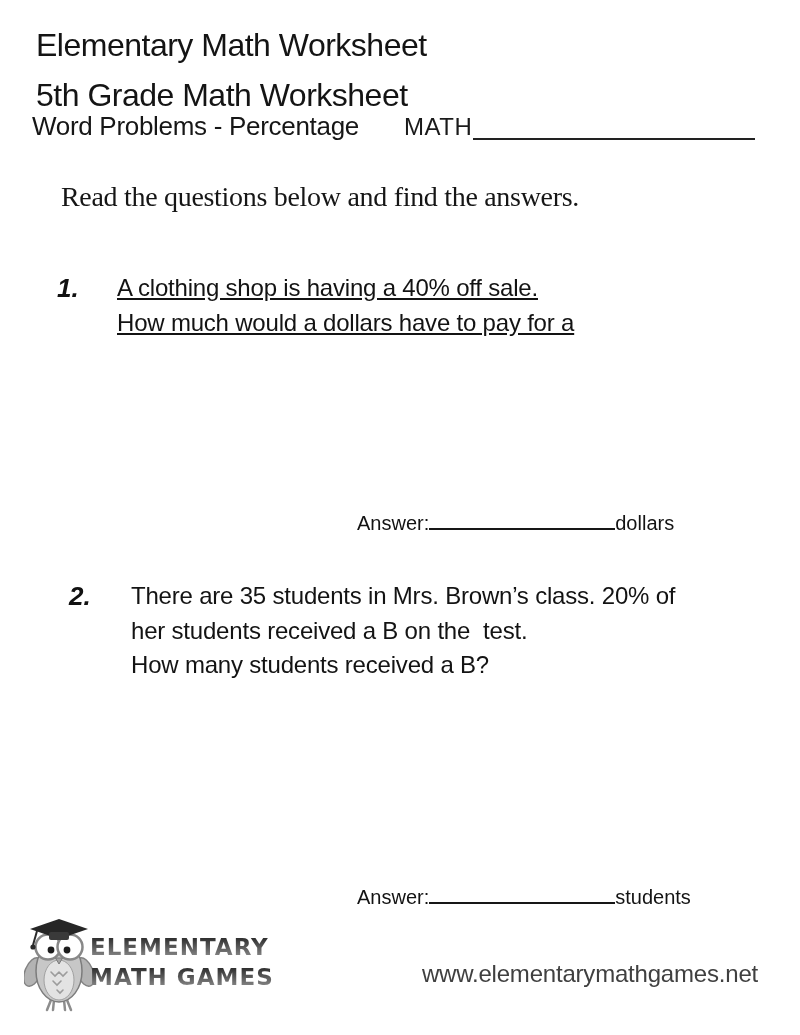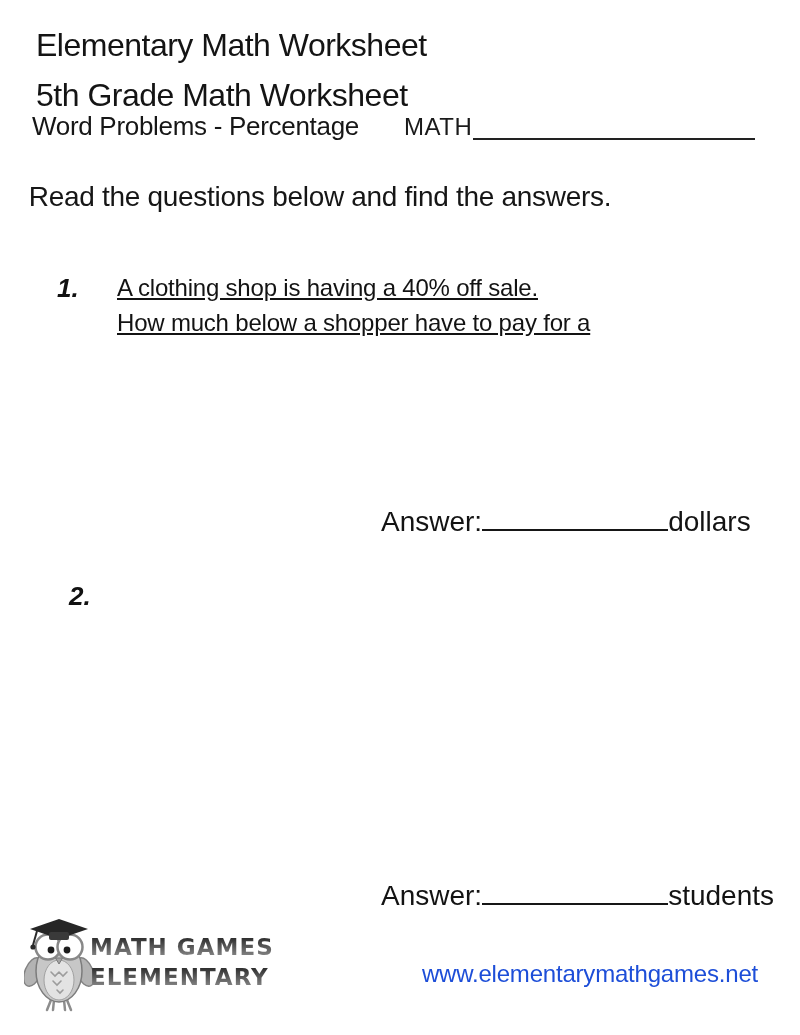--- a/index.html
+++ b/index.html
@@ -18,79 +18,84 @@
   .title-line { left: 36px; font-size: 32px; letter-spacing: -0.5px; color: #141414; white-space: nowrap; }
   .title-1 { top: 27px; }
   .title-2 { top: 77px; }
   .topic   { left: 32px; top: 111px; font-size: 26px; letter-spacing: -0.3px; white-space: nowrap; }
   .name-label { left: 404px; top: 113px; font-size: 24px; letter-spacing: 0.5px; color: #1a1a1a; }
   .name-line  { left: 473px; top: 112px; width: 282px; height: 26px;
                 border-bottom: 2px solid #222; }
 
   
   .instruction { left: 0; top: 181px; width: 640px; text-align: center;
-                 font-size: 28px; letter-spacing: -0.3px; }
+                 font-size: 28px; letter-spacing: -0.3px; font-family: Liberation Serif, serif; }
 
   
   .q-number { font-size: 26px; font-weight: bold; font-style: italic; color: #111; }
   .q-num-1 { left: 57px; top: 273px; }
   .q-num-2 { left: 69px; top: 581px; }
   .q-text { font-size: 24px; line-height: 34.5px; color: #131313; letter-spacing: -0.2px; }
   .q-text div { white-space: pre-wrap; }
   .q-text-1 { left: 117px; top: 271px; text-decoration: underline; }
   .q-text-2 { left: 131px; top: 579px; }
 
   
-  .answer-row { font-size: 28px; color: #131313; white-space: nowrap; margin-left: 24px; }
+  .answer-row { font-size: 20px; color: #131313; white-space: nowrap; }
   .answer-1 { left: 357px; top: 506px; }
   .answer-2 { left: 357px; top: 880px; }
   .answer-blank { display: inline-block; width: 186px; height: 22px;
                   border-bottom: 2px solid #161616; }
 
   
   .logo { left: 24px; top: 912px; width: 250px; height: 110px; }
   .owl  { position: absolute; left: 0; top: 2px; }
   .logo-text { position: absolute; left: 66px; top: 20px; line-height: 30px;
                font-family: "DejaVu Sans", sans-serif; }
   .logo-text .logo-line {
     display: block;
     font-size: 23px; font-weight: bold; letter-spacing: 1px;
     color: #4c4c4c;
     background: linear-gradient(180deg, #2e2e2e 20%, #9a9a9a 95%);
     -webkit-background-clip: text; background-clip: text;
     -webkit-text-fill-color: transparent;
     white-space: nowrap;
   }
-  .website { right: 42px; top: 960px; font-size: 24px; color: #1d4ed8; letter-spacing: -0.2px; }
+  .website { right: 42px; top: 960px; font-size: 24px; color: #404040; letter-spacing: -0.2px; }
 </style>
 </head>
 <body>
 
 <div class="page">
 
   <div class="abs title-line title-1">Elementary Math Worksheet</div>
   <div class="abs title-line title-2">5th Grade Math Worksheet</div>
 
   <div class="abs topic">Word Problems - Percentage</div>
   <div class="abs name-label">MATH</div>
   <div class="abs name-line"></div>
 
   <div class="abs instruction">Read the questions below and find the answers.</div>
 
   <div class="abs q-number q-num-1">1.</div>
   <div class="abs q-text q-text-1">
     <div>A clothing shop is having a 40% off sale.</div>
-    <div>How much below a shopper have to pay for a</div>
+    <div>How much would a dollars have to pay for a</div>
   </div>
 
   <div class="abs answer-row answer-1">
     <span>Answer:</span><span class="answer-blank"></span><span>dollars</span>
   </div>
 
   <div class="abs q-number q-num-2">2.</div>
+  <div class="abs q-text q-text-2">
+    <div>There are 35 students in Mrs. Brown’s class. 20% of</div>
+    <div>her students received a B on the  test.</div>
+    <div>How many students received a B?</div>
+  </div>
 
   <div class="abs answer-row answer-2">
     <span>Answer:</span><span class="answer-blank"></span><span>students</span>
   </div>
 
   <div class="abs logo">
     <span class="owl">
       <svg width="70" height="100" viewBox="0 0 70 100" xmlns="http://www.w3.org/2000/svg">
 
         <ellipse cx="9" cy="58" rx="8" ry="15" fill="#b3b3b3" stroke="#828282" stroke-width="1.5" transform="rotate(22 9 58)"></ellipse>
@@ -111,20 +116,20 @@
 
         <path d="M31.5 44 l3.5 6 3.5 -6 z" fill="#a5a5a5" stroke="#7a7a7a" stroke-width="1"></path>
 
         <polygon points="35,5 64,15 35,25 6,15" fill="#262626"></polygon>
         <rect x="25" y="18" width="20" height="8" rx="2" fill="#3a3a3a"></rect>
         <path d="M13 17 l-4 14" stroke="#2a2a2a" stroke-width="2" fill="none"></path>
         <circle cx="9" cy="33" r="2.6" fill="#2a2a2a"></circle>
       </svg>
     </span>
     <span class="logo-text">
+      <span class="logo-line">ELEMENTARY</span>
       <span class="logo-line">MATH GAMES</span>
-      <span class="logo-line">ELEMENTARY</span>
     </span>
   </div>
 
   <div class="abs website">www.elementarymathgames.net</div>
 
 </div>
 
 </body></html>

